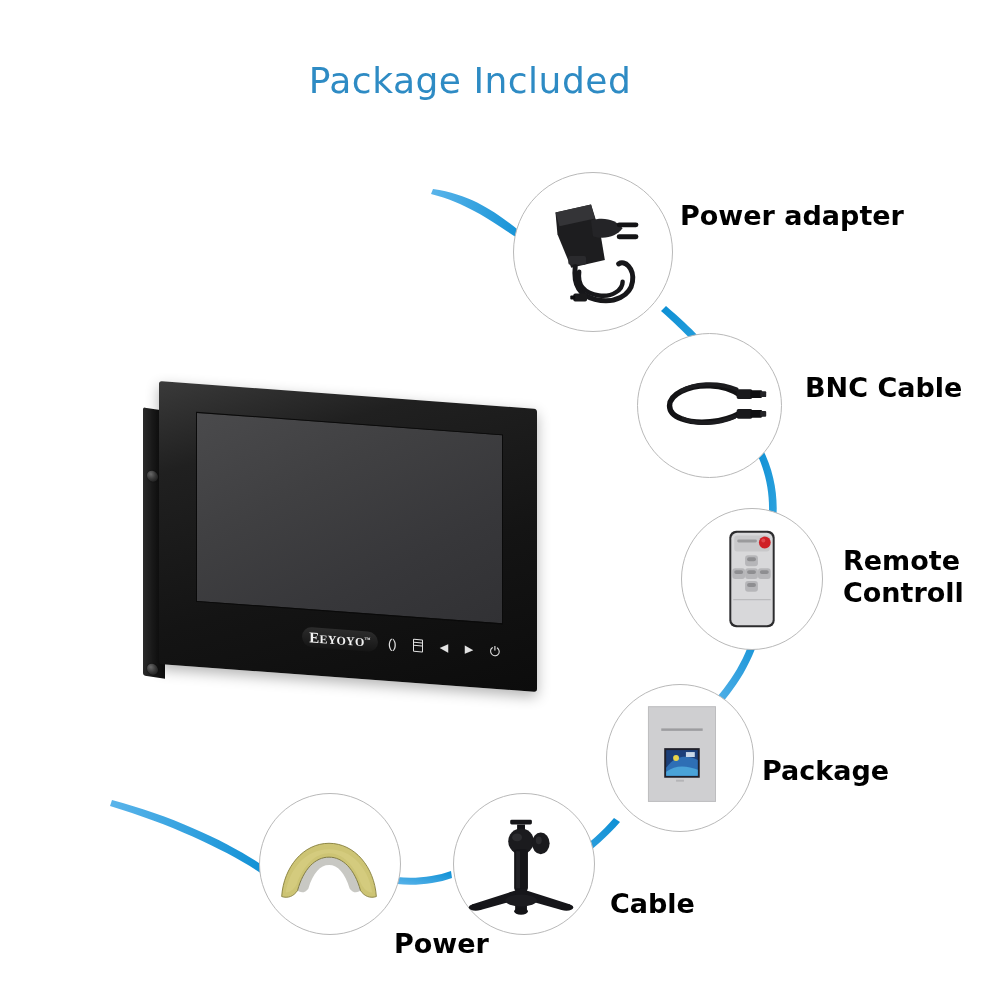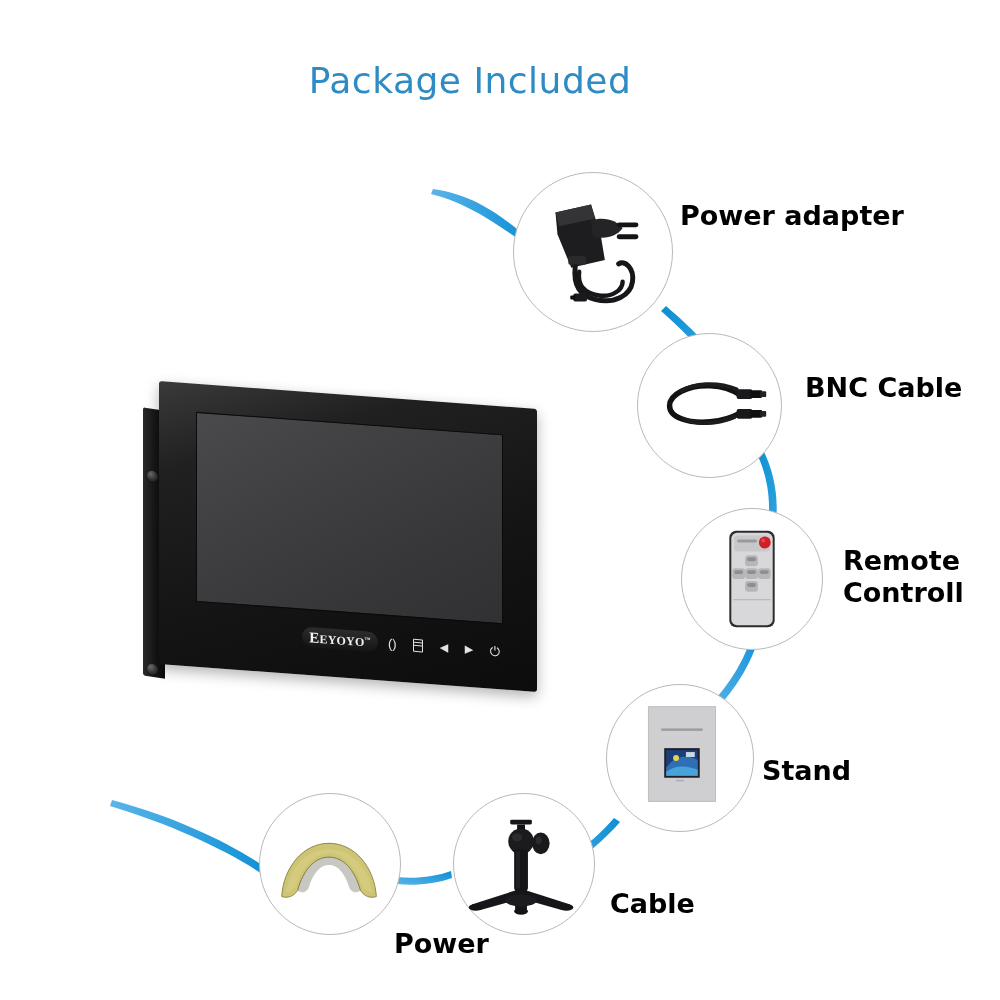--- a/index.html
+++ b/index.html
@@ -292,21 +292,21 @@
       <rect x="55" y="44" width="42" height="2.5" fill="#9d9da0"></rect>
       <rect x="58" y="64" width="36" height="30" fill="#20202a"></rect>
       <rect x="60" y="66" width="32" height="26" fill="#1b3f7a"></rect>
       <path d="M60,84 C68,72 80,70 92,76 L92,92 L60,92 Z" fill="#2e6fb5"></path>
       <path d="M60,88 C70,80 82,82 92,86 L92,92 L60,92 Z" fill="#4aa3d8"></path>
       <circle cx="70" cy="74" r="3" fill="#e8d34a"></circle>
       <rect x="80" y="68" width="9" height="5" fill="#c9d8e8"></rect>
       <rect x="70" y="96" width="8" height="2" fill="#b4b4b7"></rect>
     </svg>
   </div>
-  <div class="label" style="left:762px; top:755px;">Stand</div>
+  <div class="label" style="left:762px; top:755px;">Package</div>
 
   <div class="callout" style="left:453px; top:793px; width:142px; height:142px;">
     <svg class="art" viewBox="0 0 142 142" xmlns="http://www.w3.org/2000/svg">
 
       <rect x="57" y="26" width="22" height="5" rx="1.5" fill="#17171a"></rect>
       <rect x="64" y="31" width="8" height="6" fill="#121215"></rect>
 
       <ellipse cx="68" cy="48" rx="13" ry="13" fill="#1b1b1e"></ellipse>
       <ellipse cx="64" cy="44" rx="5" ry="4" fill="#3a3a3e" opacity=".55"></ellipse>
 

